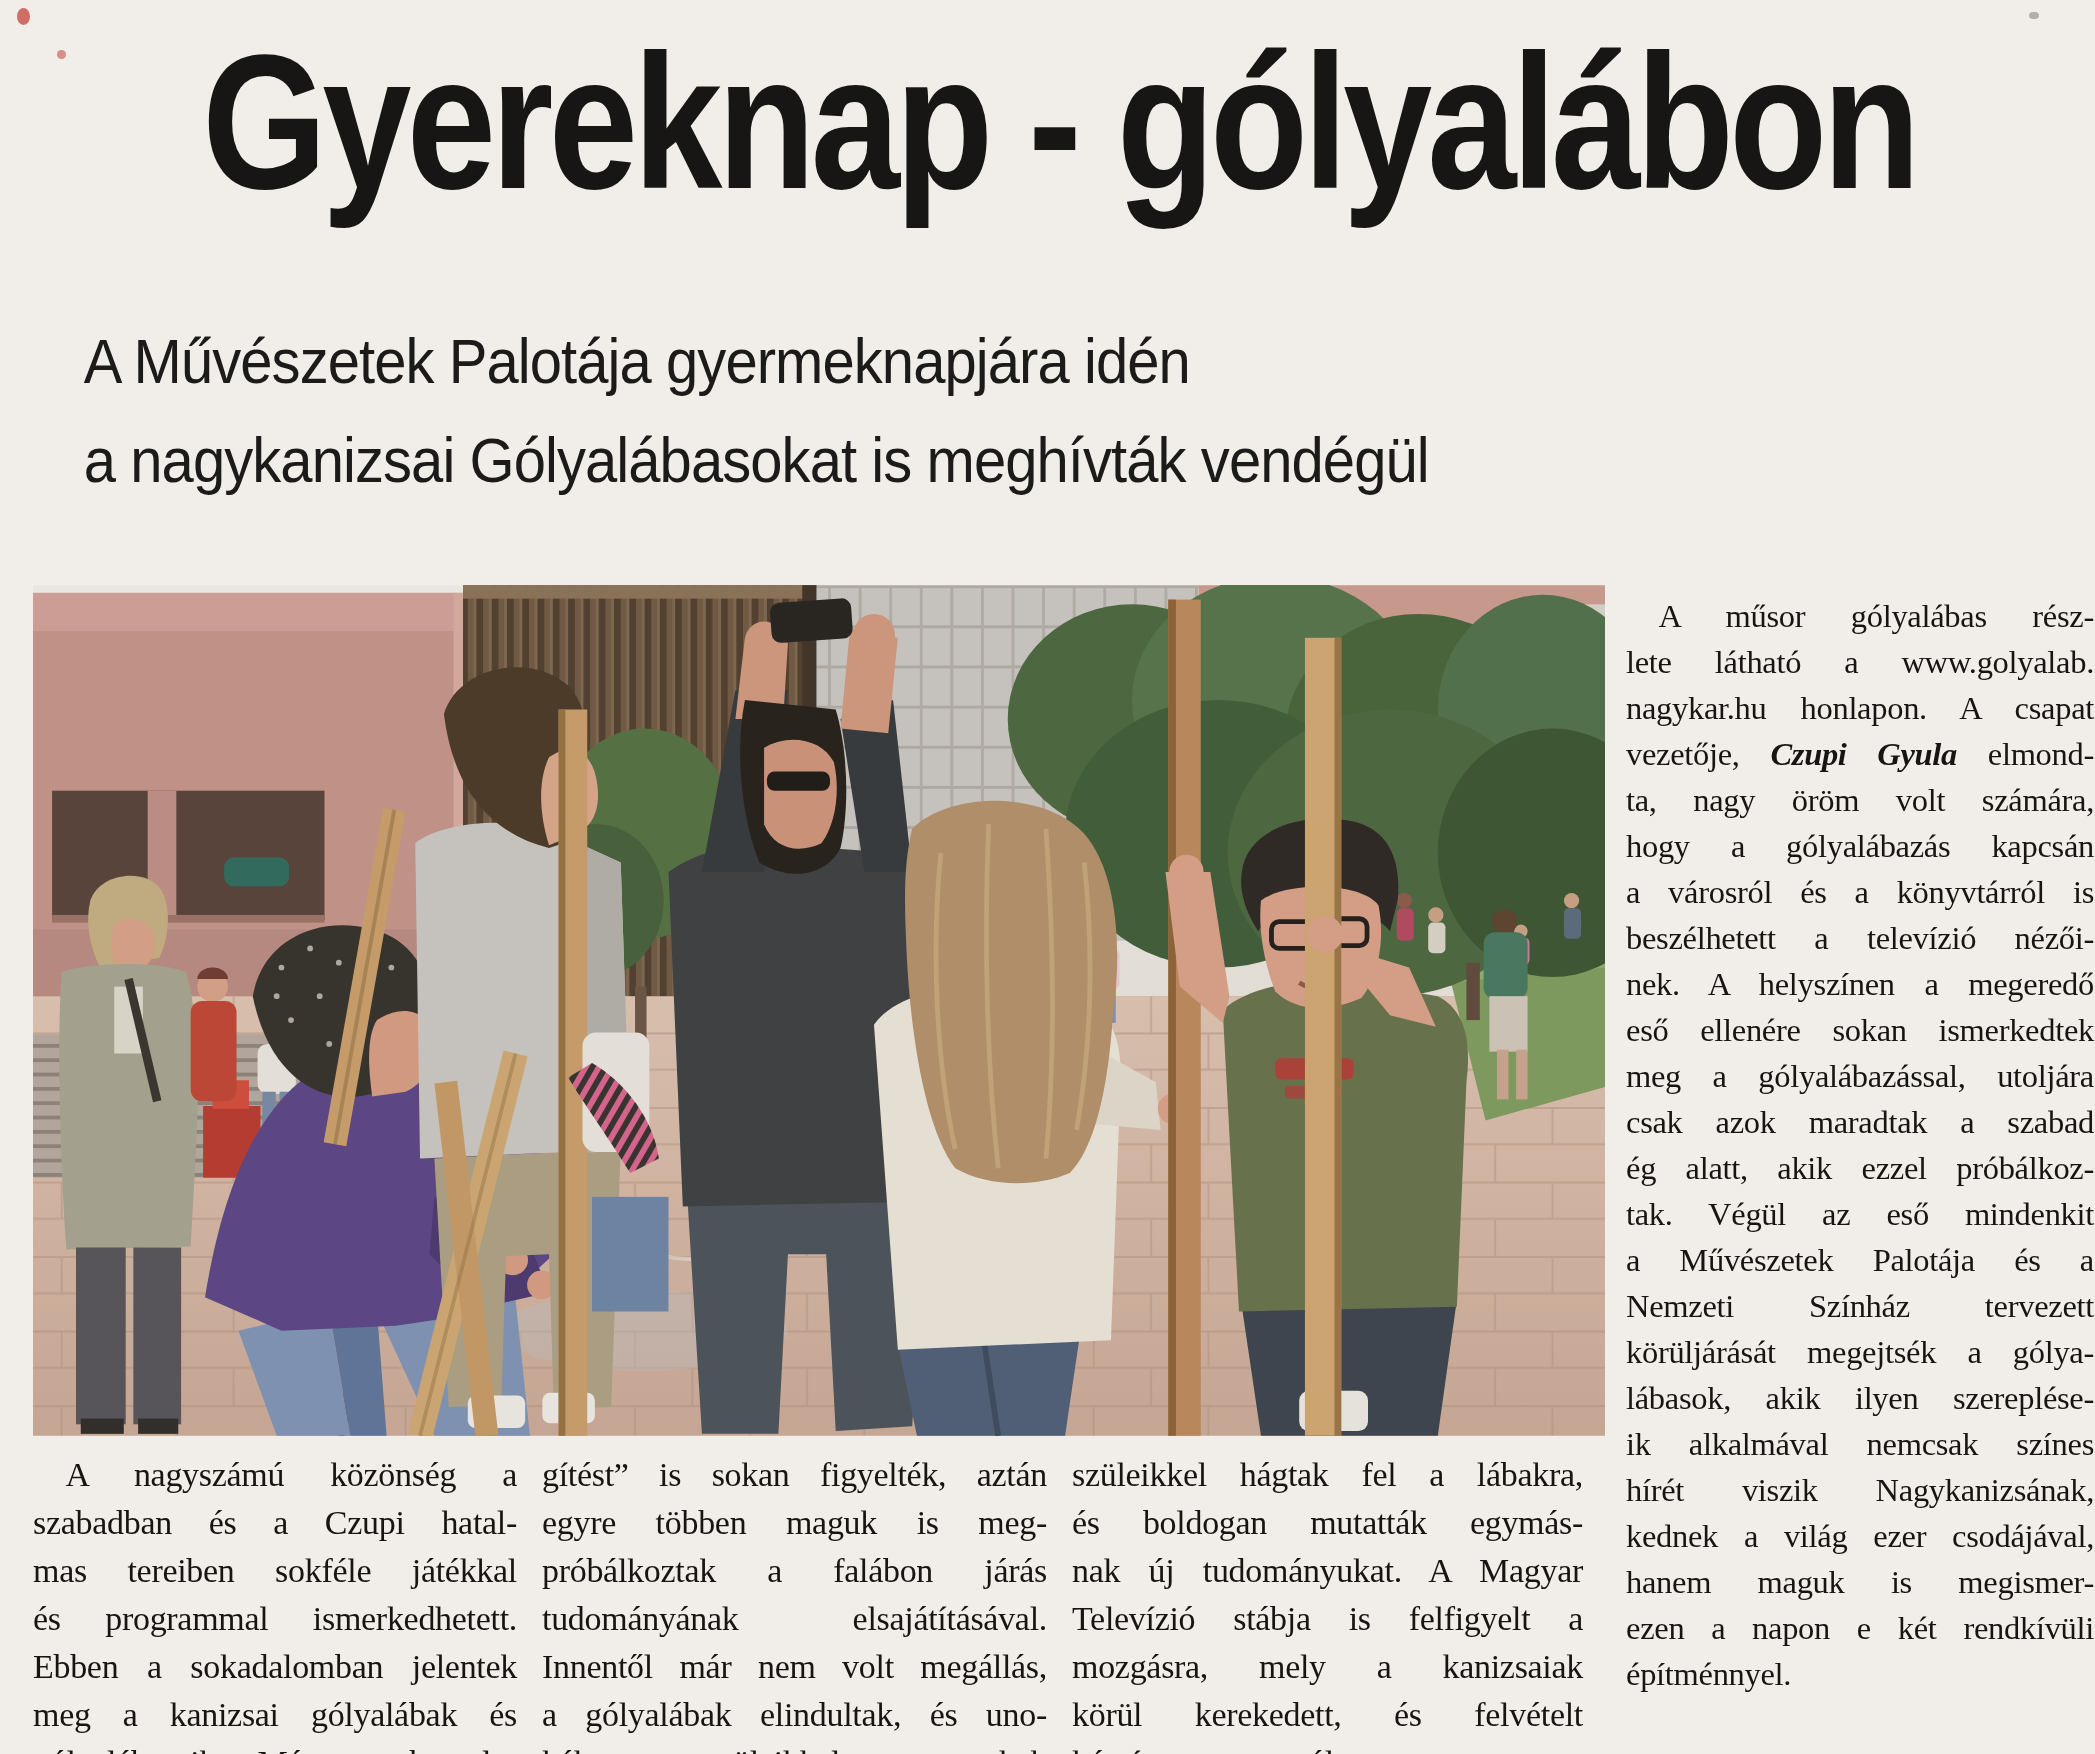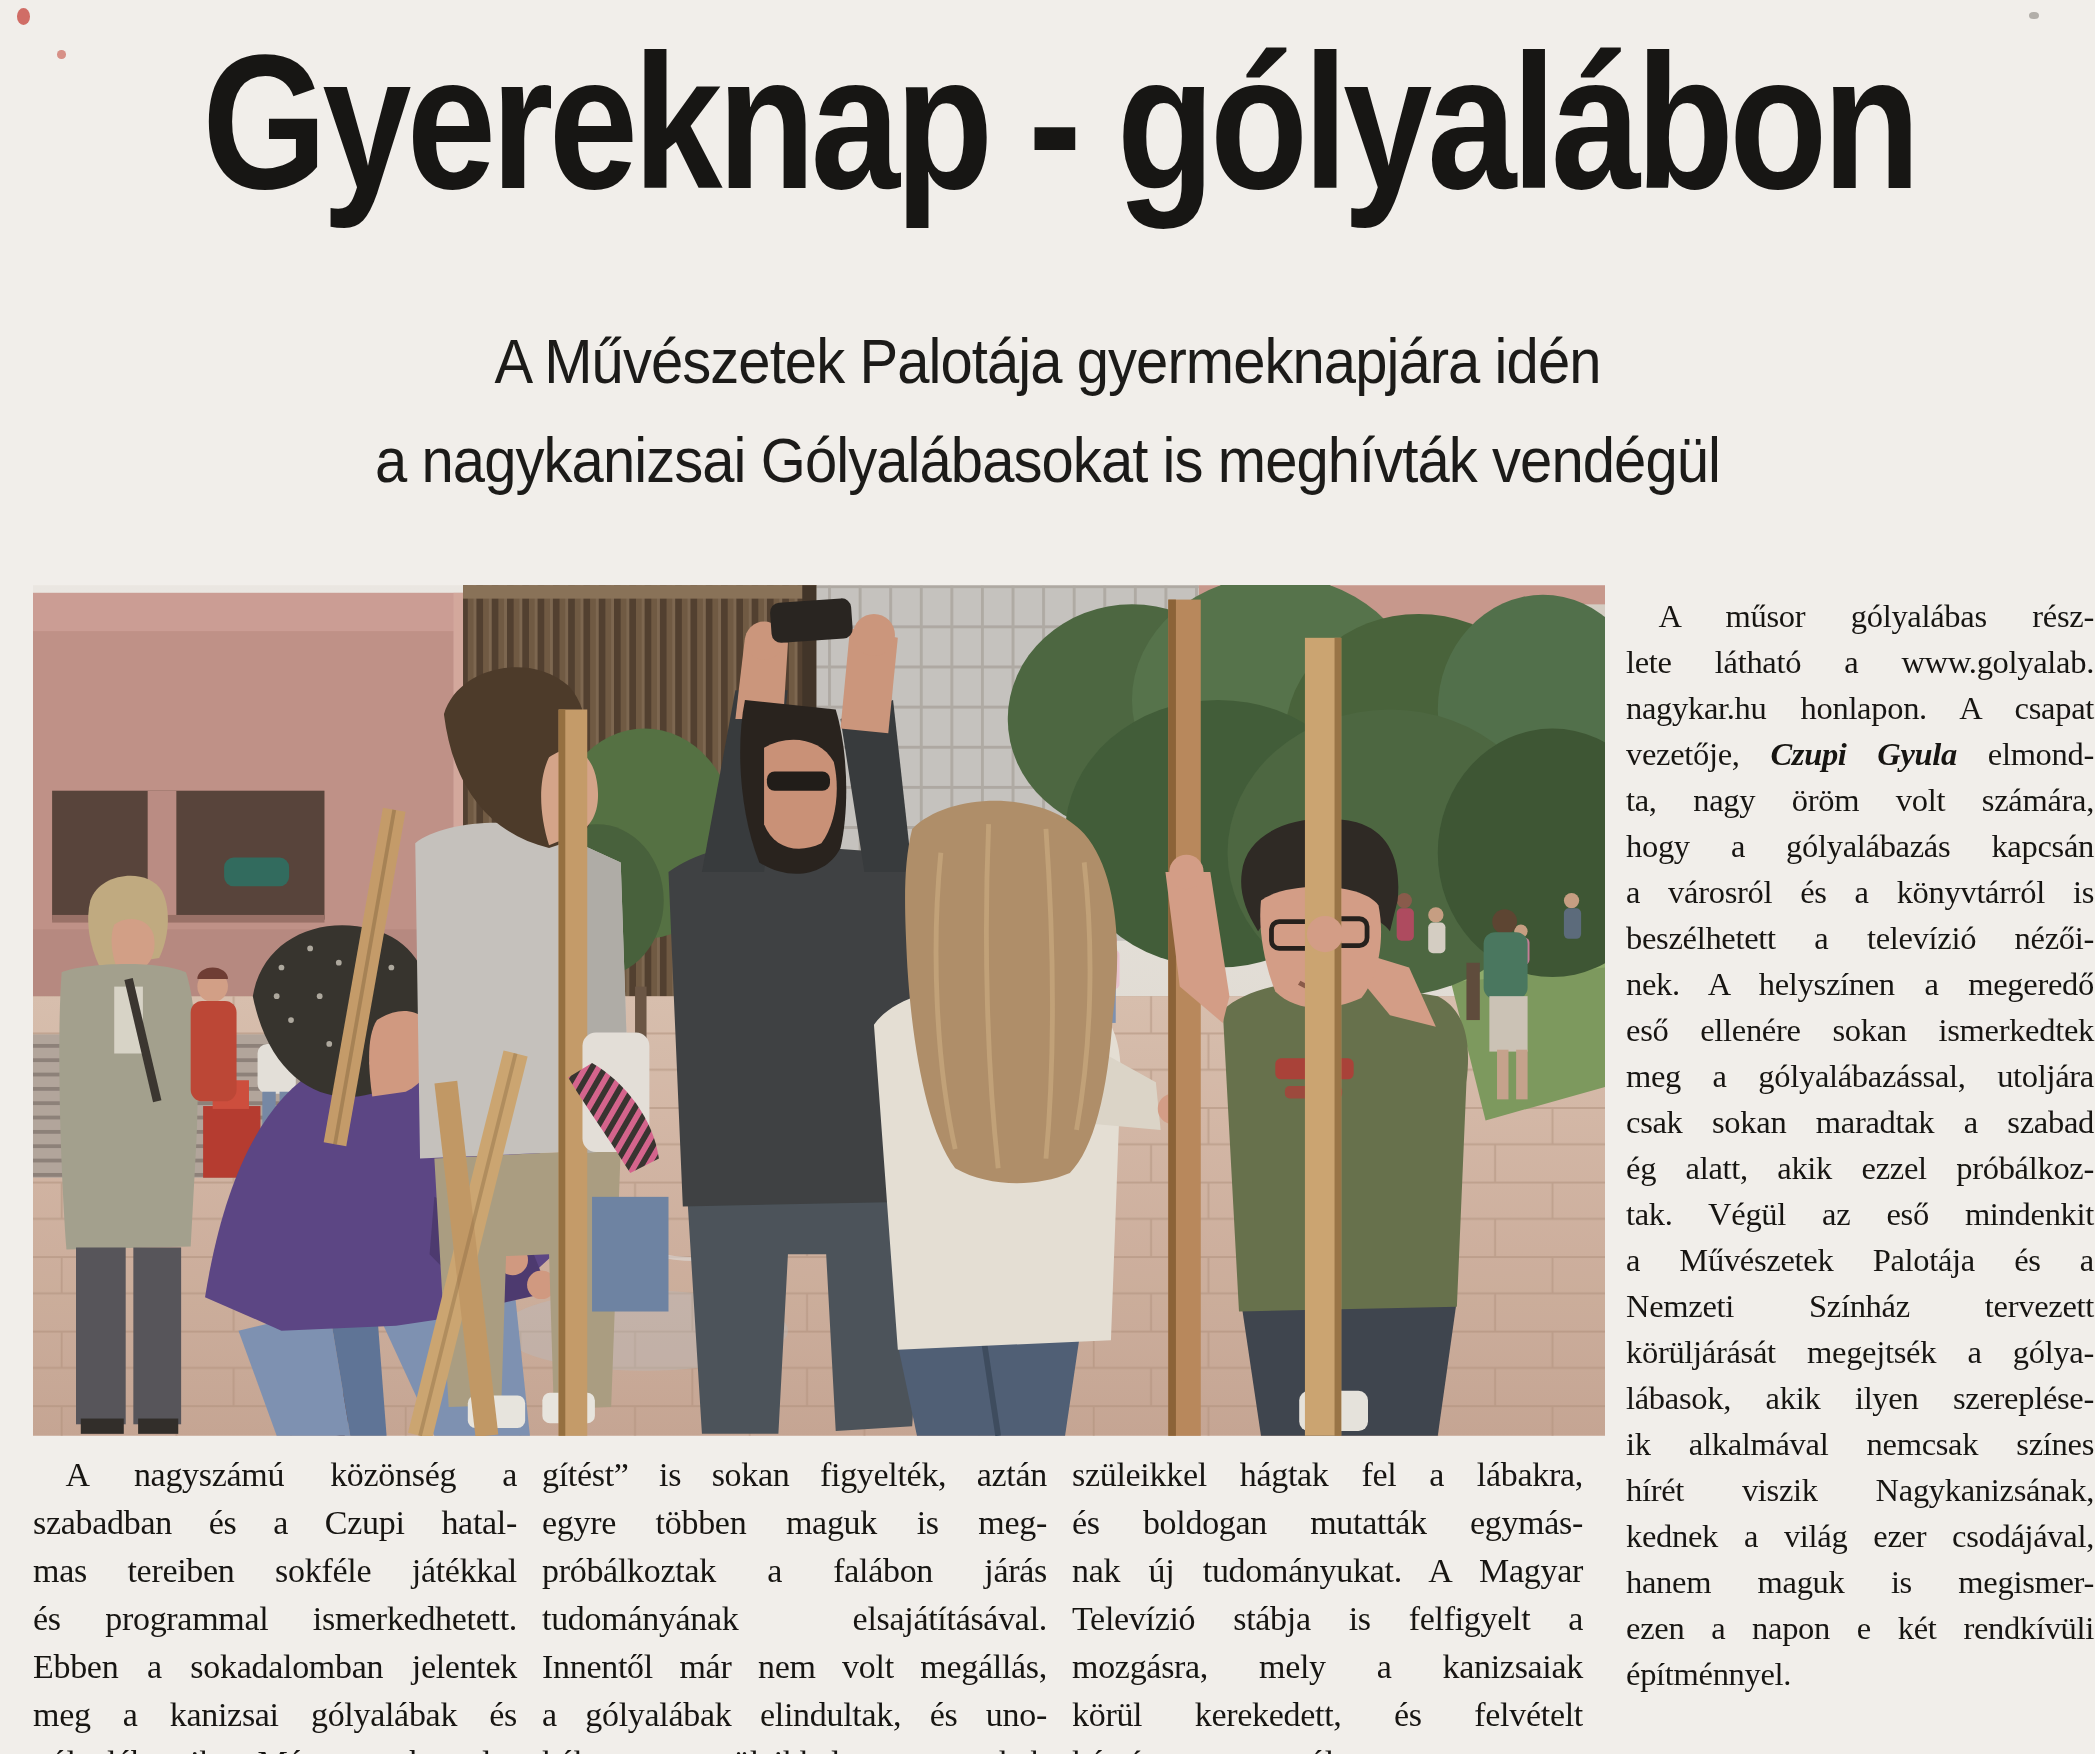--- a/index.html
+++ b/index.html
@@ -24,21 +24,21 @@
     display:inline-block;
     font-family:"Liberation Sans", sans-serif;
     font-weight:bold;
     font-size:191px;
     letter-spacing:-5.7px;
     color:#171614;
     transform:scaleX(0.84);
     transform-origin:50% 50%;
   }
   
-  .subtitle{ margin-top:29px; text-align:center; }
+  .subtitle{ margin-top:29px; }
   .subtitle .sub-line{
     font-family:"Liberation Sans", sans-serif;
     font-size:63px;
     line-height:99px;
     color:#1c1b19;
     letter-spacing:-1px;
     transform:scaleX(0.92);
     transform-origin:50% 50%;
     white-space:nowrap;
   }
@@ -419,21 +419,21 @@
       <div class="ln">lete látható a www.golyalab.</div>
       <div class="ln">nagykar.hu honlapon. A csapat</div>
       <div class="ln"><span>vezetője, </span><span class="italic">Czupi Gyula</span><span> elmond-</span></div>
       <div class="ln">ta, nagy öröm volt számára,</div>
       <div class="ln">hogy a gólyalábazás kapcsán</div>
       <div class="ln">a városról és a könyvtárról is</div>
       <div class="ln">beszélhetett a televízió nézői-</div>
       <div class="ln">nek. A helyszínen a megeredő</div>
       <div class="ln">eső ellenére sokan ismerkedtek</div>
       <div class="ln">meg a gólyalábazással, utoljára</div>
-      <div class="ln">csak sokan maradtak a szabad</div>
+      <div class="ln">csak azok maradtak a szabad</div>
       <div class="ln">ég alatt, akik ezzel próbálkoz-</div>
       <div class="ln">tak. Végül az eső mindenkit</div>
       <div class="ln">a Művészetek Palotája és a</div>
       <div class="ln">Nemzeti Színház tervezett</div>
       <div class="ln">körüljárását megejtsék a gólya-</div>
       <div class="ln">lábasok, akik ilyen szereplése-</div>
       <div class="ln">ik alkalmával nemcsak színes</div>
       <div class="ln">hírét viszik Nagykanizsának,</div>
       <div class="ln">kednek a világ ezer csodájával,</div>
       <div class="ln">hanem maguk is megismer-</div>

